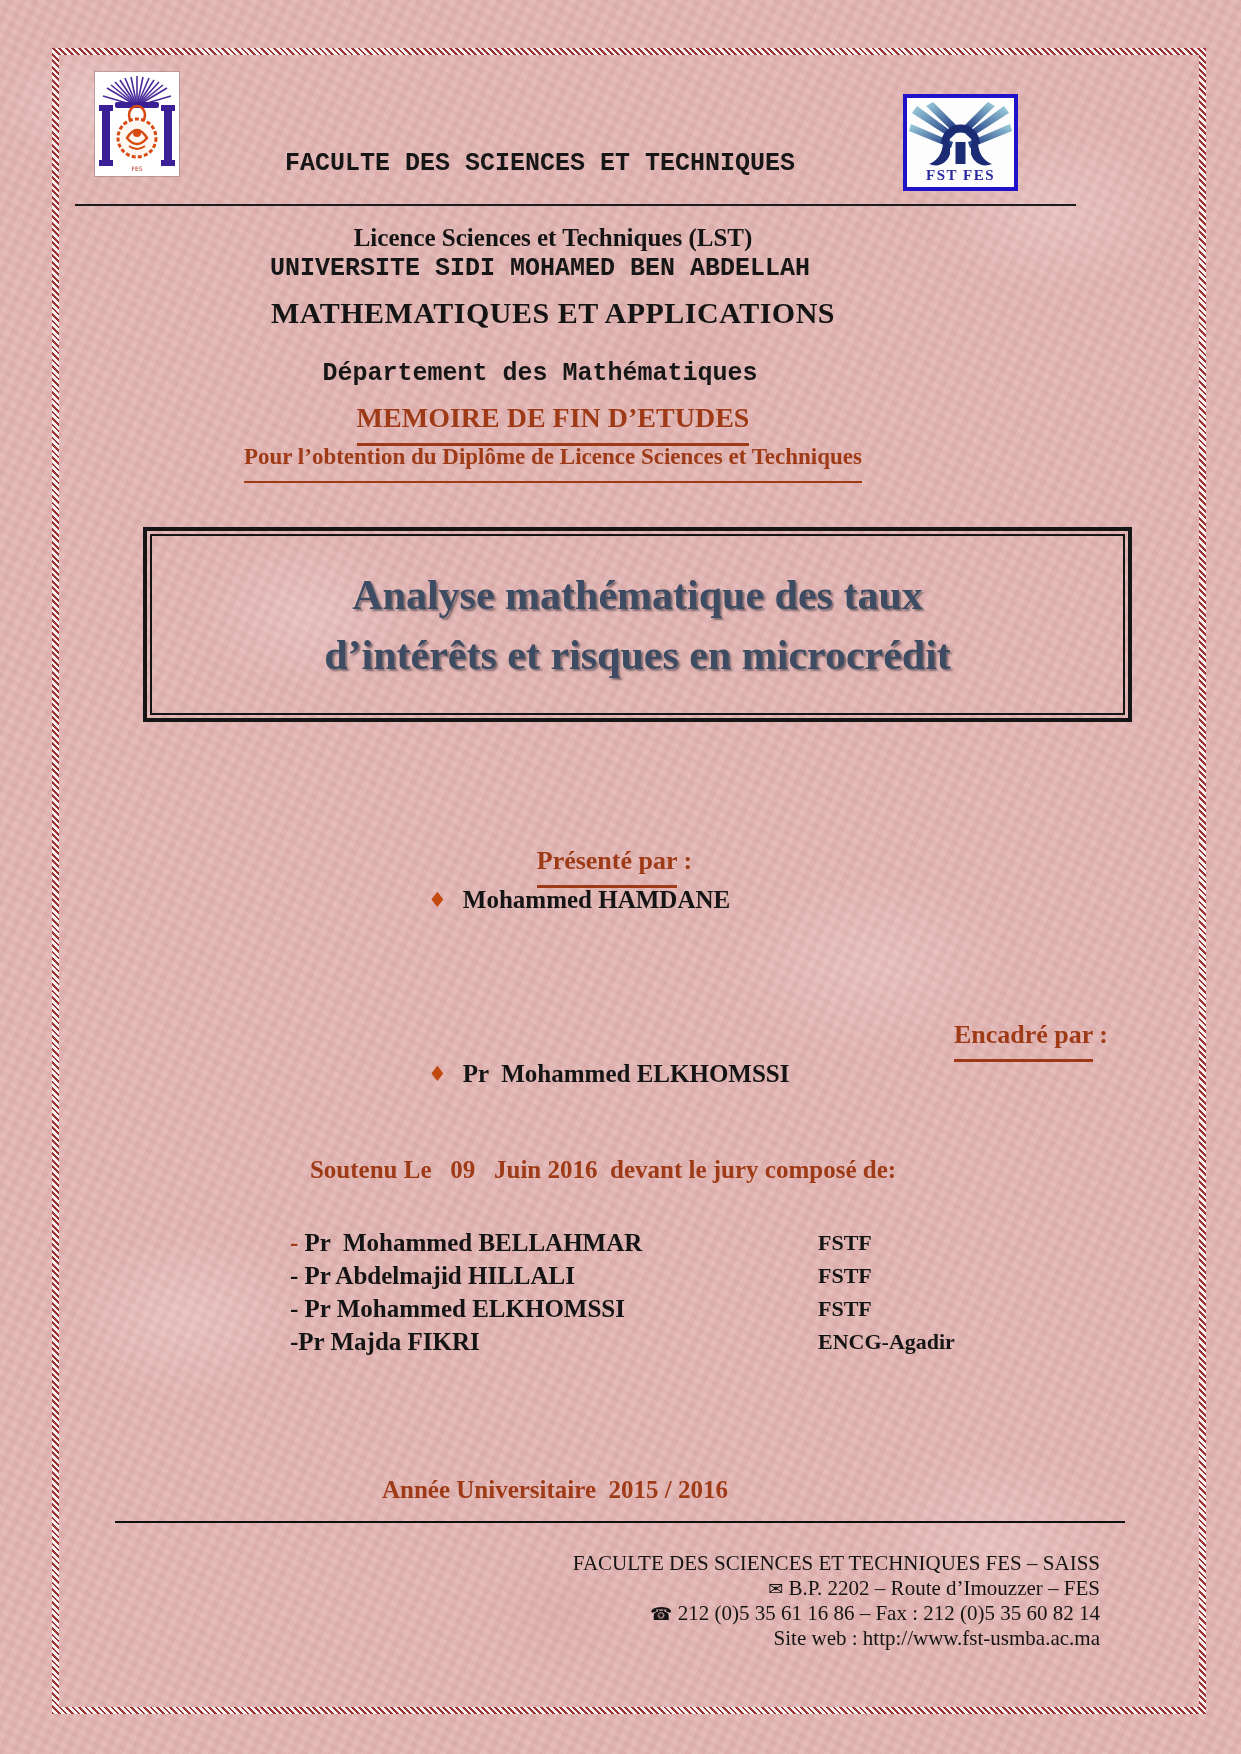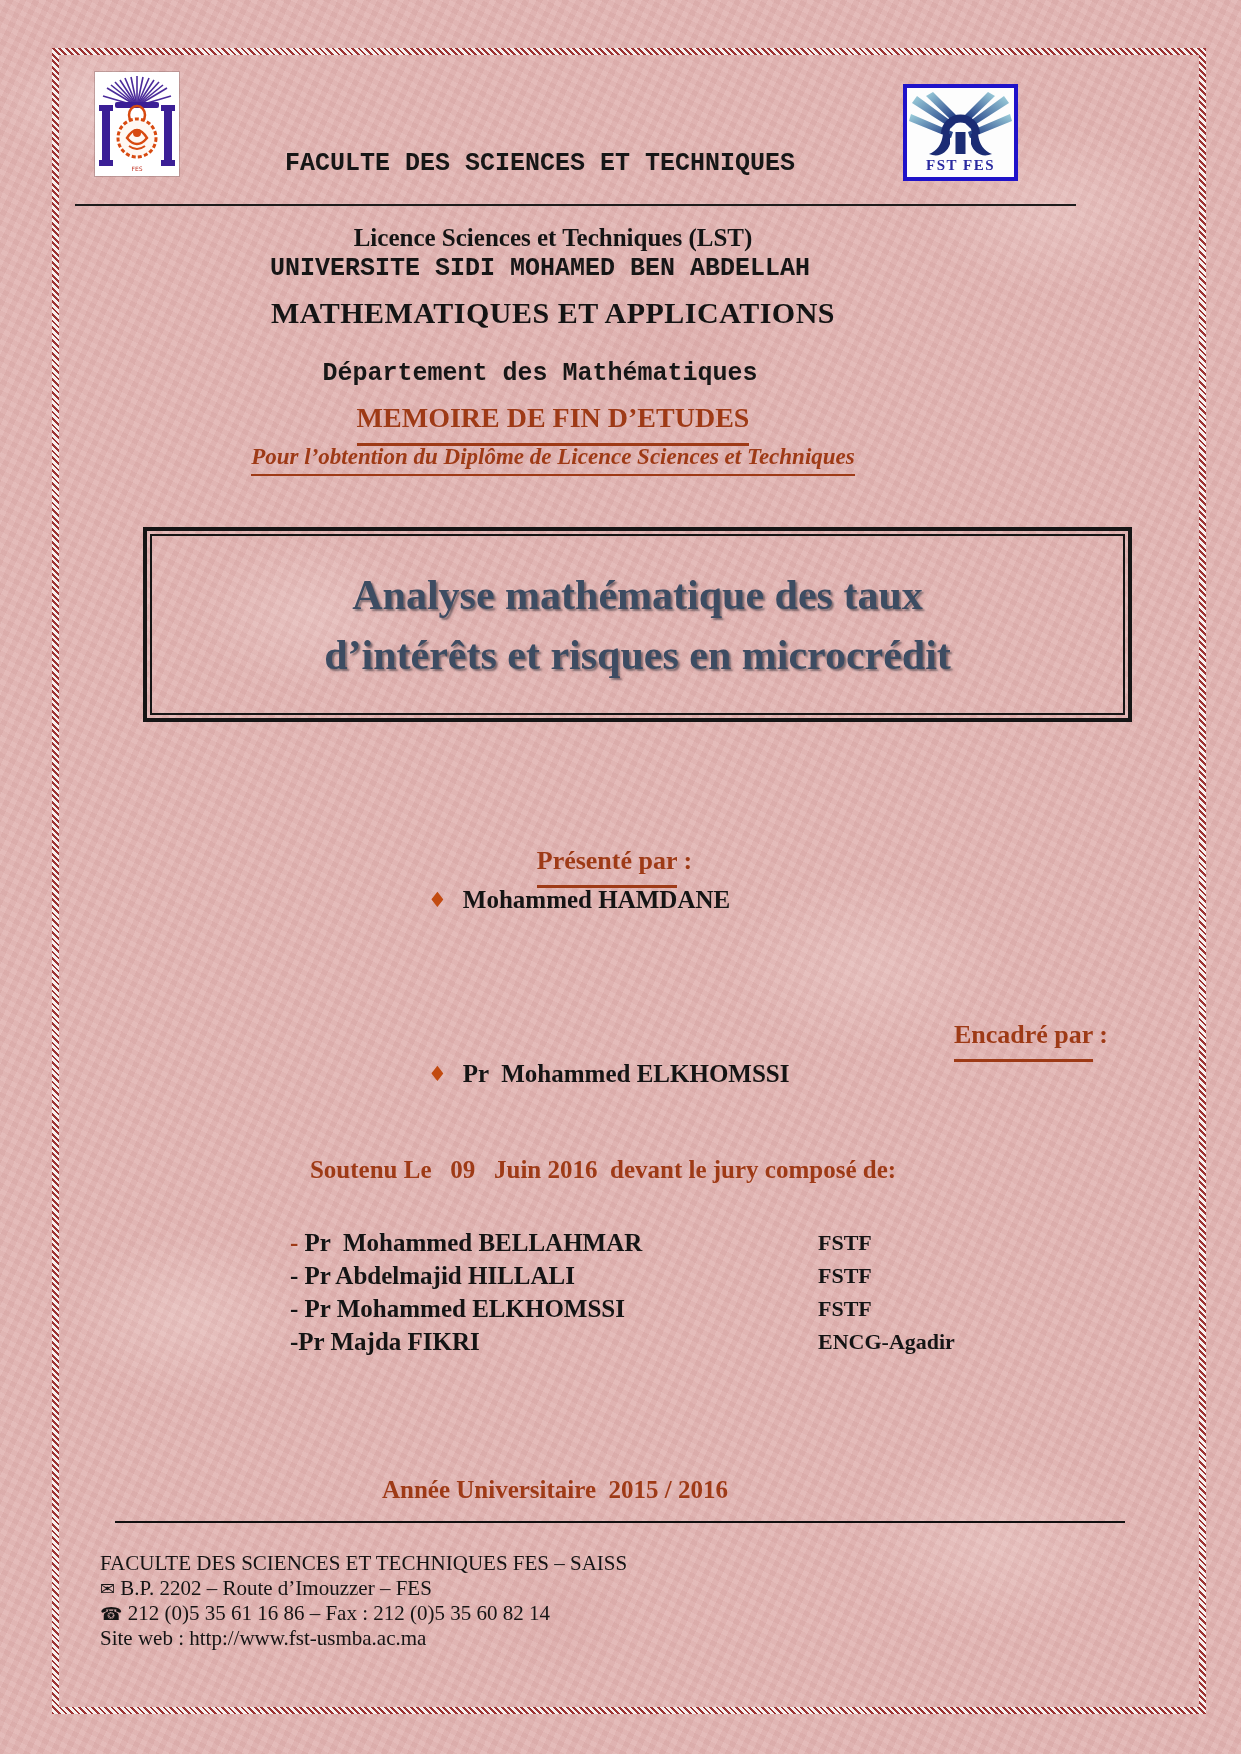--- a/index.html
+++ b/index.html
@@ -24,32 +24,32 @@
   .serif{font-family:"Liberation Serif","DejaVu Serif",serif;}
   .frame{
     left:52px;top:48px;width:1140px;height:1652px;
     border:7px solid #9d3232;
     border-image:repeating-linear-gradient(45deg,#9d3232 0 2px,#f6efed 2px 4.6px) 7;
   }
   .hdr-text{left:240px;top:76px;width:600px;text-align:center;
     font-weight:bold;font-size:25px;line-height:35px;color:#161616;white-space:pre;}
   .logo-left{left:95px;top:72px;width:84px;height:104px;background:#fefcfa;
     box-shadow:0 0 0 1px rgba(120,90,90,.35);}
-  .logo-right{left:903px;top:84px;width:115px;height:97px;background:#a3a3a3;
+  .logo-right{left:903px;top:94px;width:115px;height:97px;background:#a3a3a3;
     border:4px solid #1f12c9;box-sizing:border-box;}
   .sep1{left:75px;top:204px;width:1001px;border-top:2px solid #1c1c1c;}
   .sep2{left:115px;top:1521px;width:1010px;border-top:2.5px solid #101010;}
   .col{left:0;width:1106px;text-align:center;color:#141414;}
   .licence{top:224px;font-size:25px;font-weight:bold;}
   .math{top:296px;font-size:30px;font-weight:bold;letter-spacing:.5px;}
   .red{color:var(--accent,#9e3a16);}
   .memoire{top:402px;font-size:28px;font-weight:bold;}
   .pour{top:444px;font-size:23px;font-weight:bold;}
   .ul3{border-bottom:3px solid currentColor;padding-bottom:10px;}
-  .ul2{border-bottom:2px solid currentColor;padding-bottom:5px;font-style:italic;}
+  .ul2{border-bottom:2px solid currentColor;padding-bottom:12px;}
   .titlebox{left:143px;top:527px;width:989px;height:195px;box-sizing:border-box;
     border:4px solid #151515;}
   .titlebox-inner{position:absolute;inset:3px;border:2px solid #151515;}
   .thesis-title{position:absolute;inset:0;display:flex;flex-direction:column;justify-content:center;
     text-align:center;font-weight:bold;font-size:42px;line-height:60px;
     color:var(--titleblue,#3d4c62);text-shadow:2px 2px 2px rgba(25,25,35,.5);}
   .section-heading{width:1000px;text-align:center;font-size:26px;font-weight:bold;white-space:pre;}
   .presente-h{left:108px;top:816px;}
   .encadre-h{left:108px;top:990px;text-align:right;}
   .bullet-line{left:428px;display:flex;align-items:center;font-size:25px;font-weight:bold;color:#141414;white-space:pre;}
@@ -59,21 +59,21 @@
     font-family:"DejaVu Sans",sans-serif;}
   .soutenu{left:103px;top:1156px;width:1000px;text-align:center;
     font-size:25px;font-weight:bold;white-space:pre;}
   .jury{left:290px;top:1226px;width:760px;}
   .jury-row{display:flex;line-height:33px;}
   .jury-nm{width:528px;font-size:25px;font-weight:bold;color:#141414;white-space:pre;}
   .jury-af{font-size:22px;font-weight:bold;color:#141414;}
   .jury-dash{color:#141414;}
   .annee{left:55px;top:1476px;width:1000px;text-align:center;
     font-size:25px;font-weight:bold;white-space:pre;}
-  .footer{left:100px;top:1551px;width:1000px;text-align:left;
+  .footer{left:100px;top:1551px;width:1000px;text-align:right;
     font-size:21px;line-height:25px;color:#141414;}
   .f-icon{font-family:"DejaVu Sans",sans-serif;font-size:18px;}
 </style>
 </head>
 <body>
 
 <div class="abs frame"></div>
 
 <div class="abs logo-left">
   <svg width="84" height="104" viewBox="0 0 84 104">

